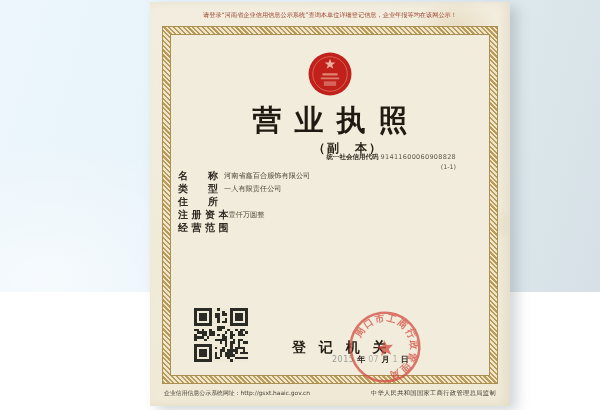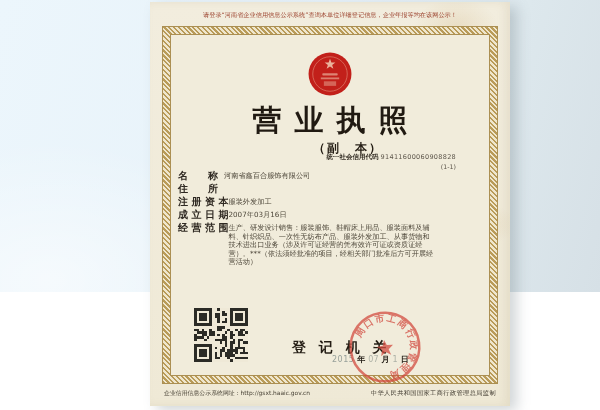--- a/index.html
+++ b/index.html
@@ -103,33 +103,32 @@
       <span class="val">91411600060908828</span>
     </div>
     <div class="pageno">(1-1)</div>
 
     <div class="fields">
       <div class="row">
         <span class="lab">名　　称</span>
         <span class="val">河南省鑫百合服饰有限公司</span>
       </div>
       <div class="row">
+        <span class="lab">类　　型</span>
+        <span class="val">一人有限责任公司</span>
+      </div>
+      <div class="row">
         <span class="lab">住　　所</span>
       </div>
       <div class="row">
         <span class="lab">注 册 资 本</span>
-        <span class="val">服装外发加工</span>
-      </div>
-      <div class="row">
-        <span class="lab">成 立 日 期</span>
-        <span class="val">2007年03月16日</span>
+        <span class="val">壹仟万圆整</span>
       </div>
       <div class="row">
         <span class="lab">经 营 范 围</span>
-        <span class="val">生产、研发设计销售：服装服饰、鞋帽床上用品、服装面料及辅料、针织织品、一次性无纺布产品、服装外发加工、从事货物和技术进出口业务（涉及许可证经营的凭有效许可证或资质证经营）。***（依法须经批准的项目，经相关部门批准后方可开展经营活动）</span>
       </div>
     </div>
 
     <div class="qr">
       <svg viewBox="0 0 21 21" width="54" height="54" shape-rendering="crispEdges">
         <rect x="0" y="0" width="21" height="21" fill="#efe9d7"></rect>
         <g fill="#2b2b26">
           <rect x="0" y="0" width="7" height="7"></rect>
             <rect x="14" y="0" width="7" height="7"></rect>
             <rect x="0" y="14" width="7" height="7"></rect>

